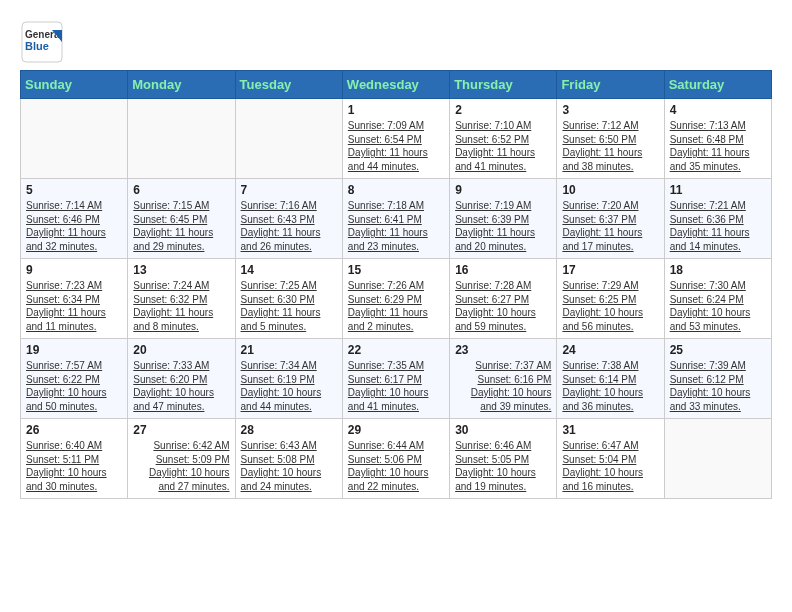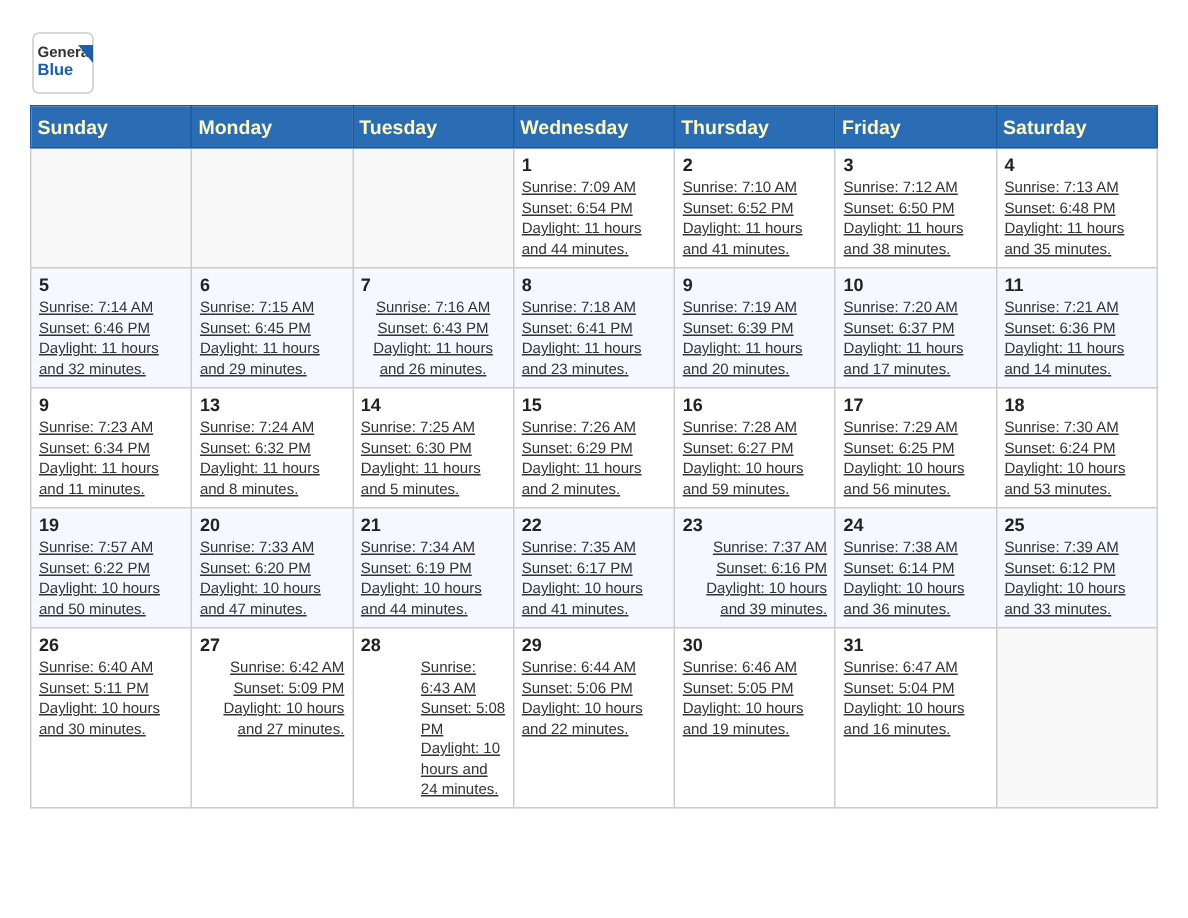--- a/index.html
+++ b/index.html
@@ -36,21 +36,21 @@
       font-size: 15px;
       color: #333;
     }
     .calendar {
       width: 100%;
       border-collapse: collapse;
       border: 1px solid #ccc;
     }
     .calendar th {
       background-color: #2a6db5;
-      color: #fef9c3;
+      color: #86efac;
       font-size: 13px;
       font-weight: bold;
       padding: 6px 4px;
       text-align: left;
       border: 1px solid #1e5a9a;
     }
     .calendar td {
       width: calc(100% / 7);
       vertical-align: top;
       border: 1px solid #ccc;
@@ -155,21 +155,21 @@
 Daylight: 11 hours and 32 minutes.</div>
         </td>
         <td>
           <span class="day-num">6</span>
           <div class="cell-text" style="white-space: pre-line;">Sunrise: 7:15 AM
 Sunset: 6:45 PM
 Daylight: 11 hours and 29 minutes.</div>
         </td>
         <td>
           <span class="day-num">7</span>
-          <div class="cell-text" style="white-space: pre-line; text-align: center;">Sunrise: 7:16 AM
+          <div class="cell-text" style="white-space: pre-line;">Sunrise: 7:16 AM
 Sunset: 6:43 PM
 Daylight: 11 hours and 26 minutes.</div>
         </td>
         <td>
           <span class="day-num">8</span>
           <div class="cell-text" style="white-space: pre-line;">Sunrise: 7:18 AM
 Sunset: 6:41 PM
 Daylight: 11 hours and 23 minutes.</div>
         </td>
         <td>
@@ -287,21 +287,21 @@
 Daylight: 10 hours and 30 minutes.</div>
         </td>
         <td>
           <span class="day-num">27</span>
           <div class="cell-text" style="white-space: pre-line; text-align: right;">Sunrise: 6:42 AM
 Sunset: 5:09 PM
 Daylight: 10 hours and 27 minutes.</div>
         </td>
         <td>
           <span class="day-num">28</span>
-          <div class="cell-text" style="white-space: pre-line; margin-left: 40px;">Sunrise: 6:43 AM
+          <div class="cell-text" style="white-space: pre-line;">Sunrise: 6:43 AM
 Sunset: 5:08 PM
 Daylight: 10 hours and 24 minutes.</div>
         </td>
         <td>
           <span class="day-num">29</span>
           <div class="cell-text" style="white-space: pre-line;">Sunrise: 6:44 AM
 Sunset: 5:06 PM
 Daylight: 10 hours and 22 minutes.</div>
         </td>
         <td>

